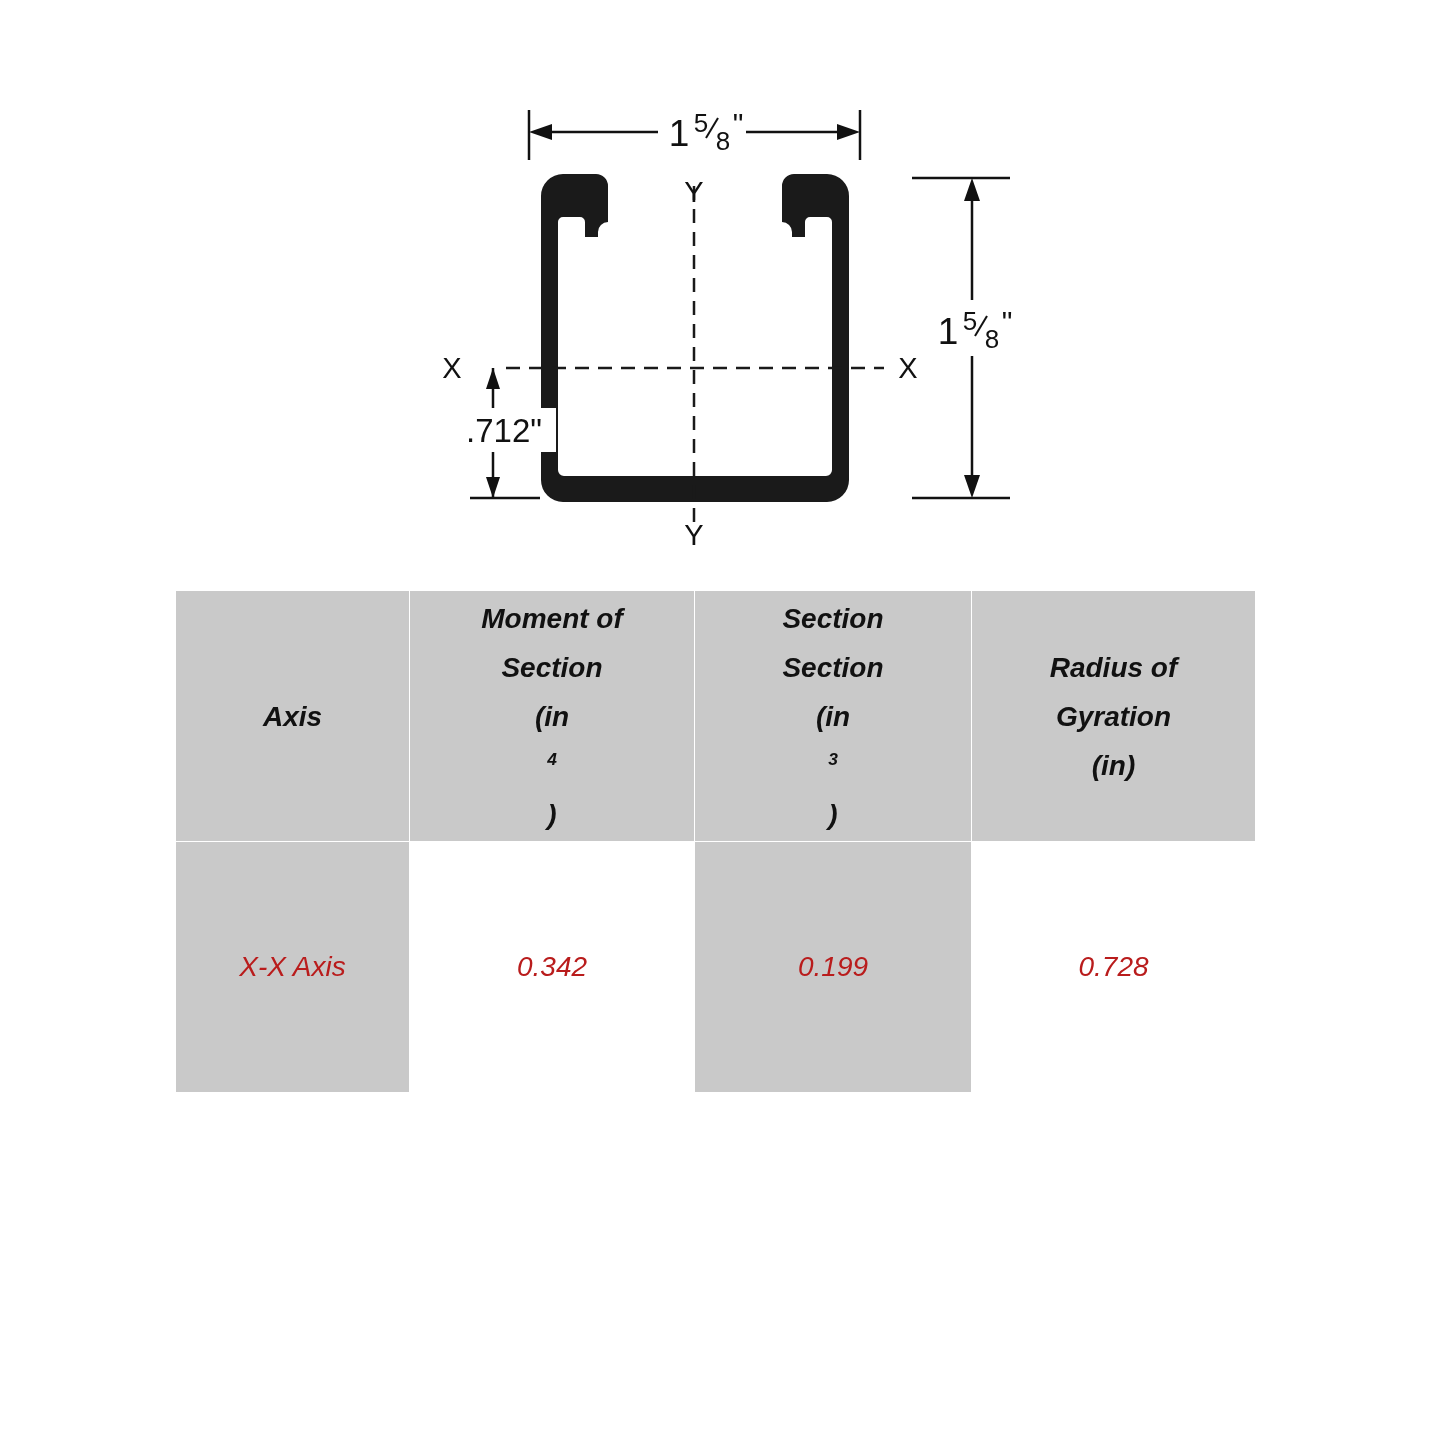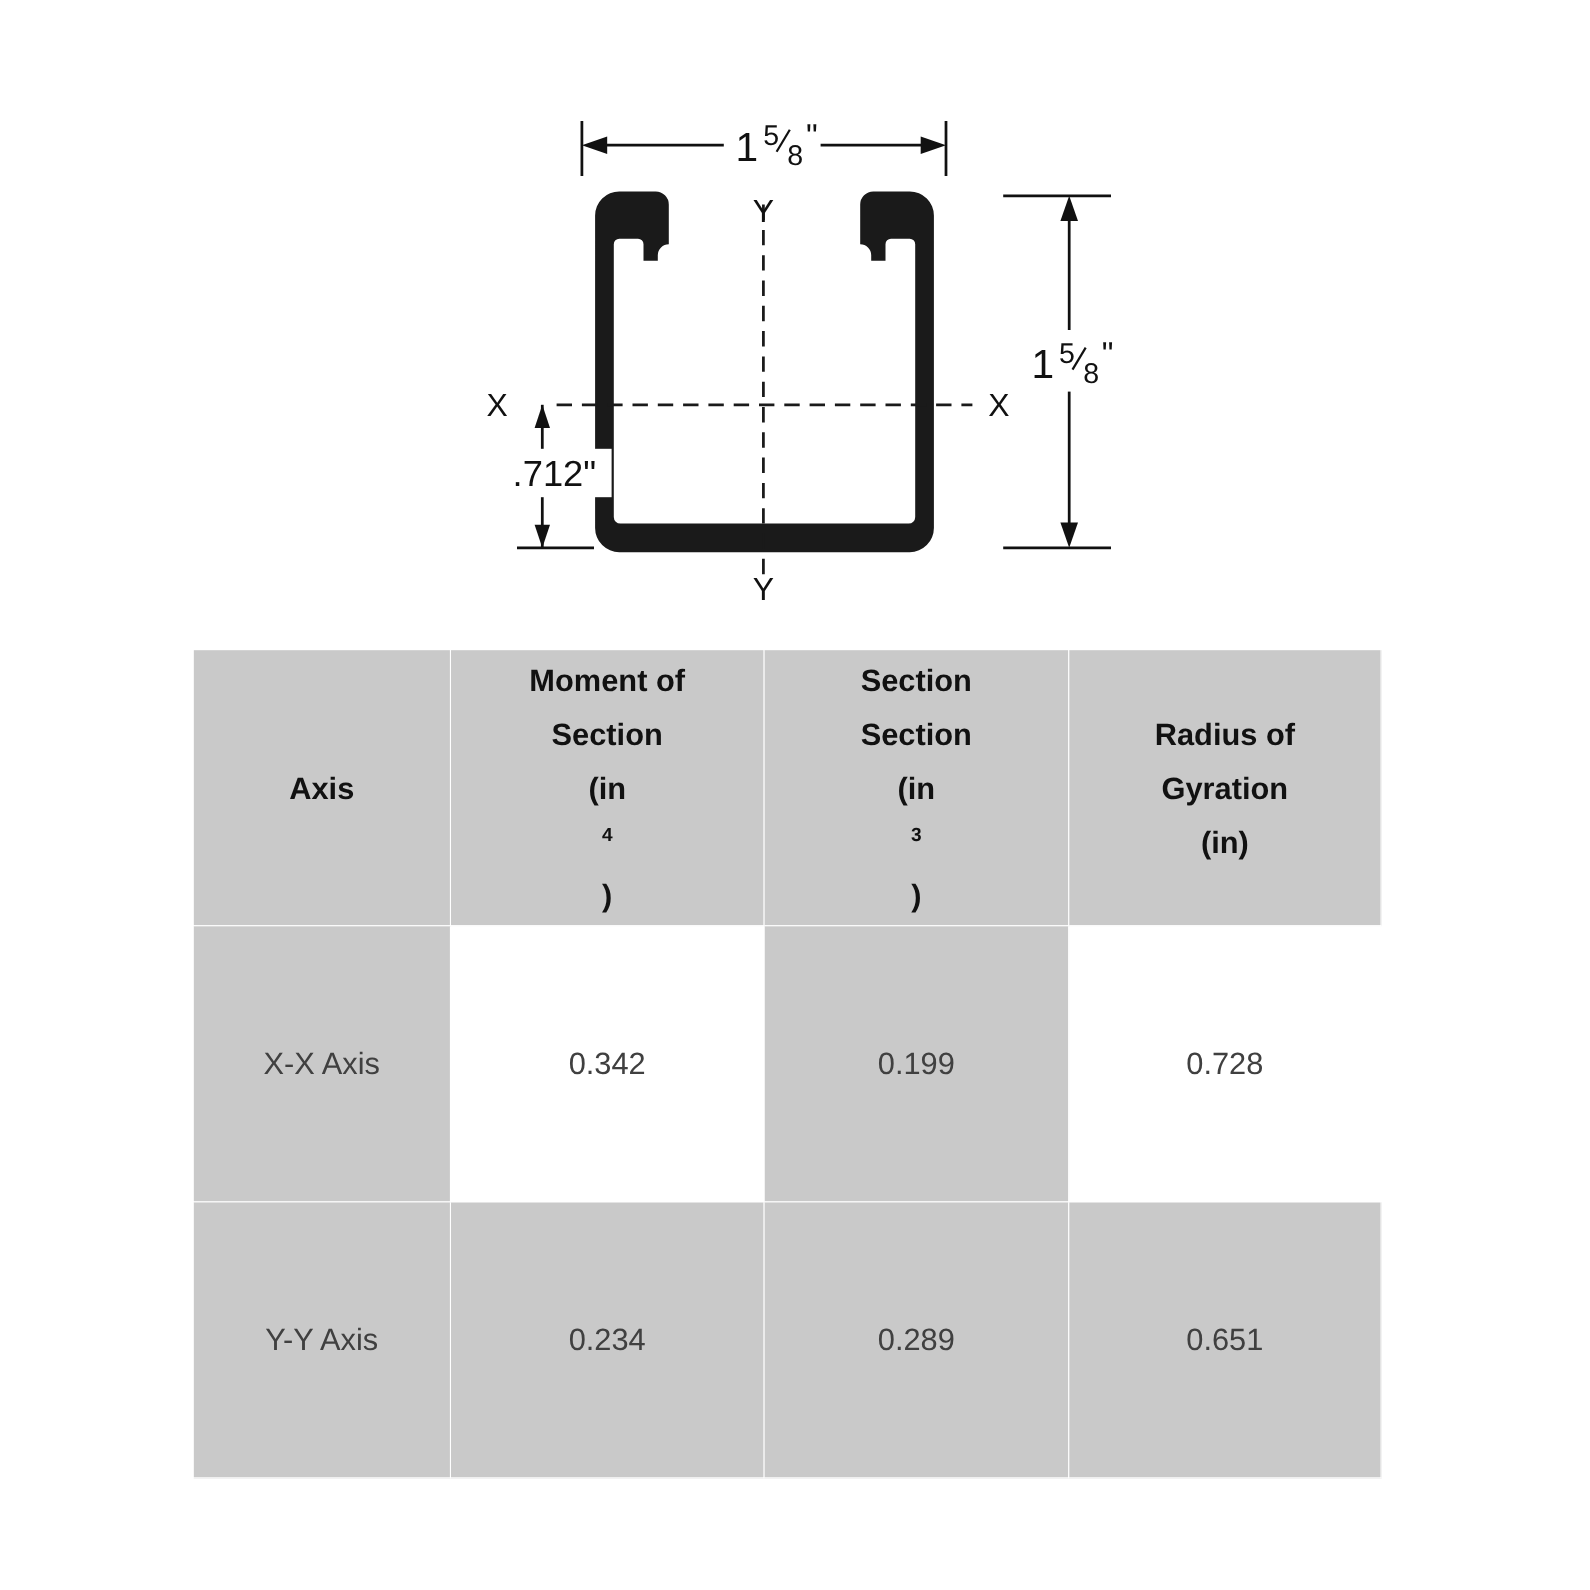--- a/index.html
+++ b/index.html
@@ -48,34 +48,35 @@
   #props-table col.c1 { width: 285px; }
   #props-table col.c2 { width: 277px; }
   #props-table col.c3 { width: 284px; }
 
   #props-table th,
   #props-table td {
     border: 1px solid #ffffff;
     text-align: center;
     vertical-align: middle;
     padding: 0;
+    font-style: italic;
   }
   #props-table thead th {
     background: #c9c9c9;
     height: 250px;
     font-weight: bold;
     font-size: 28px;
     line-height: 1.75;
     color: #111111;
   }
   #props-table tbody td {
     height: 250px;
     font-size: 28px;
     font-weight: 400;
-    color: #404040;
+    color: #b91c1c;
     margin-left: 48px;
   }
   .cell-grey { background: #c9c9c9; }
   .cell-white { background: #ffffff; }
   .hdr-multi span { display: block; }
   sup { font-size: 0.62em; vertical-align: super; }
 </style>
 </head>
 <body>
 
@@ -212,20 +213,14 @@
       </th>
     </tr>
   </thead>
   <tbody>
     <tr>
       <td class="cell-grey">X-X Axis</td>
       <td class="cell-white">0.342</td>
       <td class="cell-grey">0.199</td>
       <td class="cell-white">0.728</td>
     </tr>
-    <tr>
-      <td class="cell-grey">Y-Y Axis</td>
-      <td class="cell-grey">0.234</td>
-      <td class="cell-grey">0.289</td>
-      <td class="cell-grey">0.651</td>
-    </tr>
   </tbody>
 </table>
 
 </body></html>

